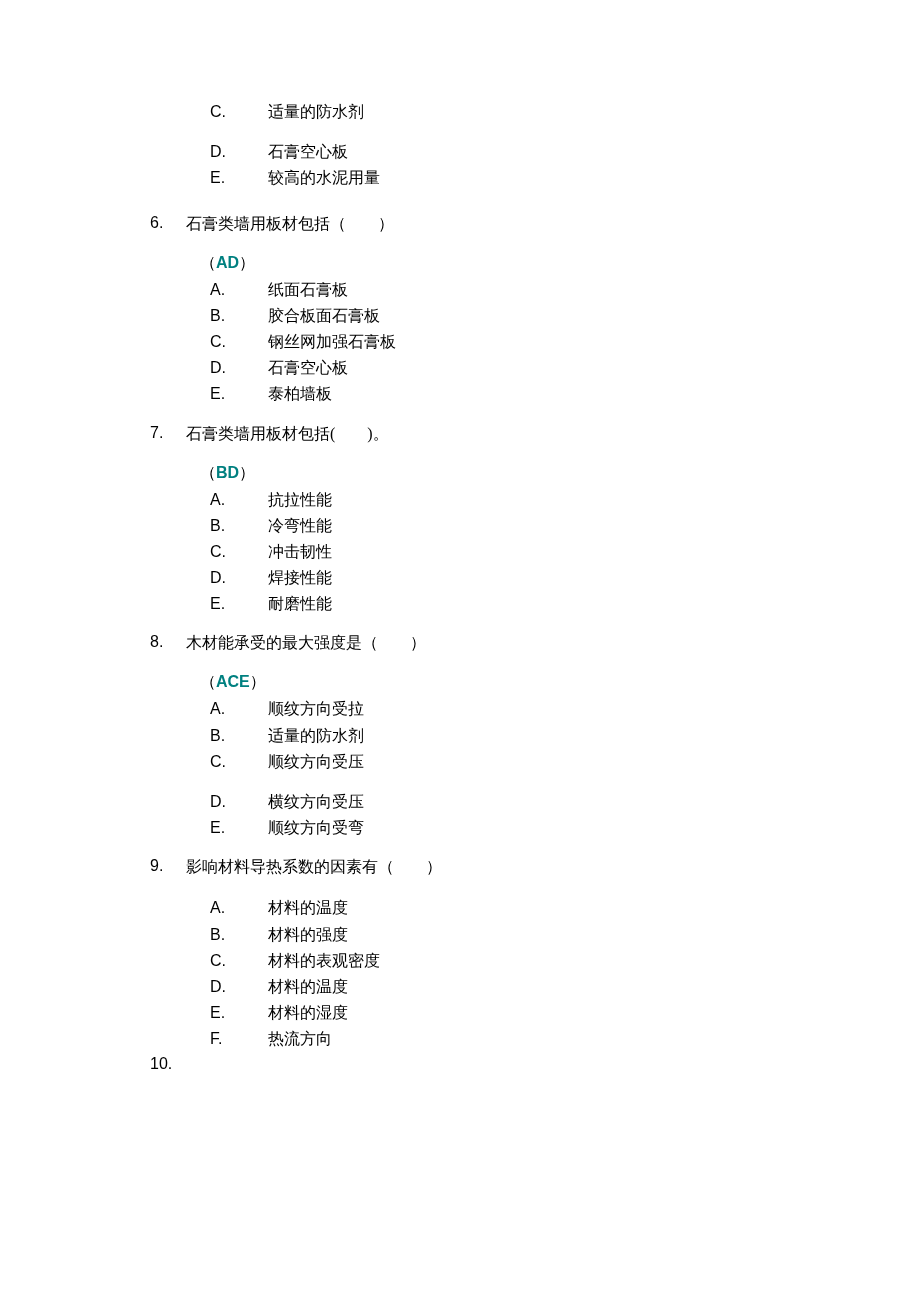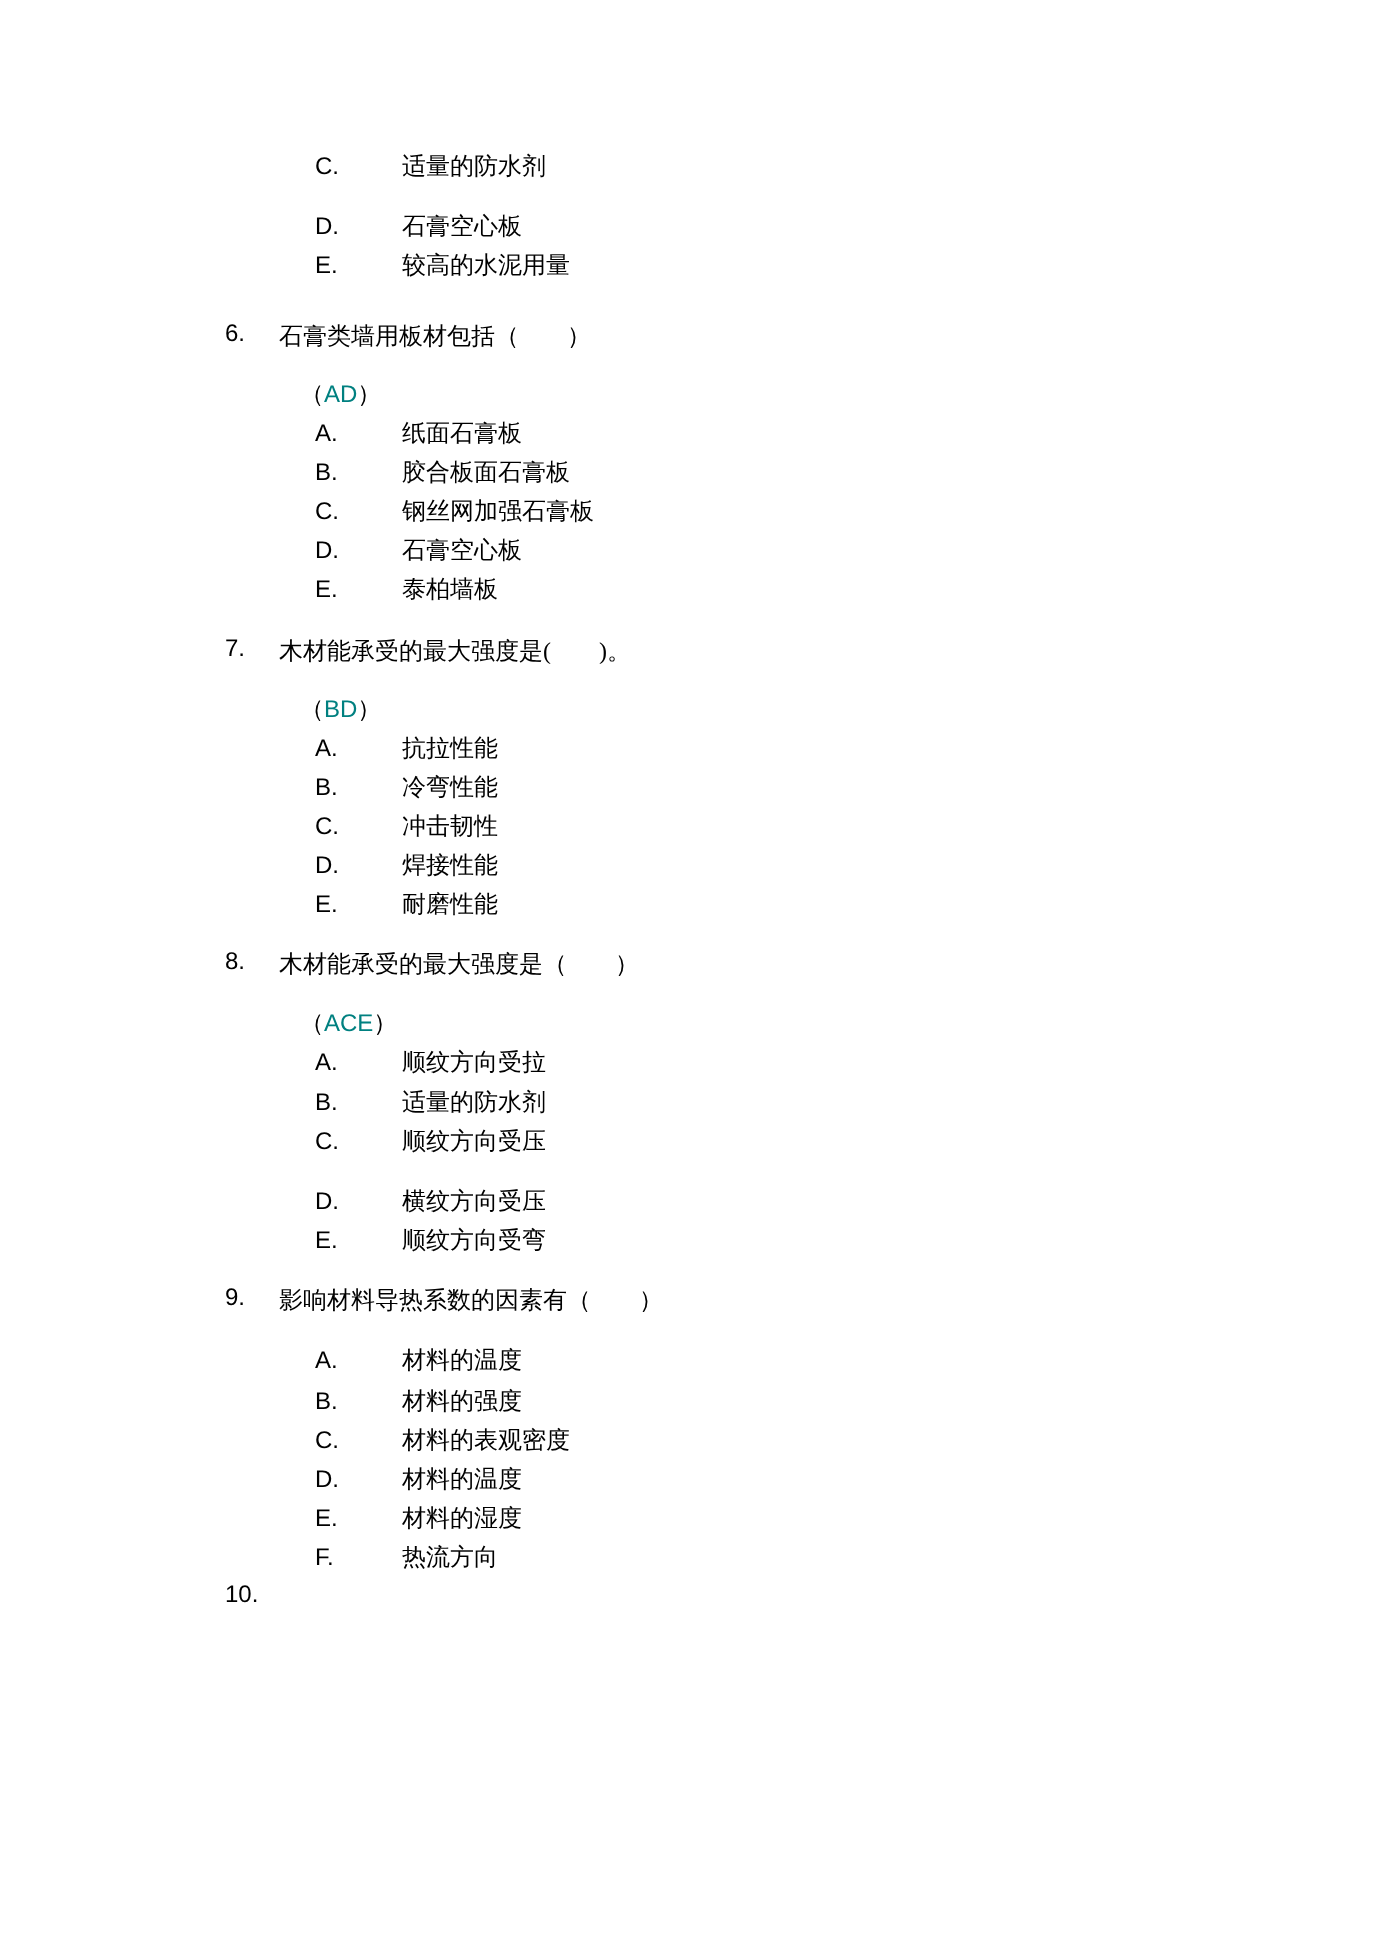--- a/index.html
+++ b/index.html
@@ -13,21 +13,21 @@
       padding: 100px 150px 0 150px;
     }
     .question { margin-bottom: 18px; }
     .q-header { display: flex; margin-bottom: 18px; }
     .q-num { font-family: Arial, sans-serif; min-width: 36px; }
     .q-text { }
     .answer-block { padding-left: 50px; margin-bottom: 4px; }
     .answer-paren { color: #000; }
     .answer-key {
       color: #008080;
-      font-weight: normal;
+      font-weight: bold;
       font-family: Arial, sans-serif;
     }
     .option-row { display: flex; padding-left: 60px; margin-bottom: 3px; line-height: 1.45; }
     .option-letter { font-family: Arial, sans-serif; min-width: 58px; }
     .option-text { }
     .gap { height: 14px; }
     .tight-q .q-header { margin-bottom: 4px; }
     .orphan-options { margin-bottom: 24px; }
   </style>
 </head>
@@ -75,21 +75,21 @@
     </div>
   <div class="option-row">
       <span class="option-letter">E.</span>
       <span class="option-text">泰柏墙板</span>
     </div>
 </div>
 
 <div class="question">
   <div class="q-header">
     <span class="q-num">7.</span>
-    <span class="q-text">木材能承受的最大强度是(　　)。</span>
+    <span class="q-text">石膏类墙用板材包括(　　)。</span>
   </div>
   <div class="answer-block">
     <span class="answer-paren">（</span><span class="answer-key">BD</span><span class="answer-paren">）</span>
   </div>
   <div class="option-row">
       <span class="option-letter">A.</span>
       <span class="option-text">抗拉性能</span>
     </div>
   <div class="option-row">
       <span class="option-letter">B.</span>

